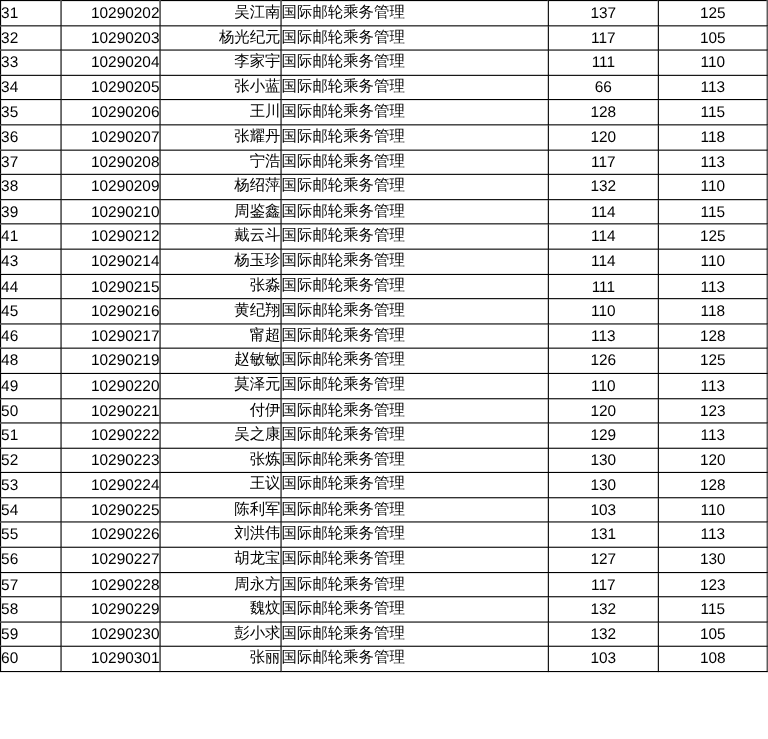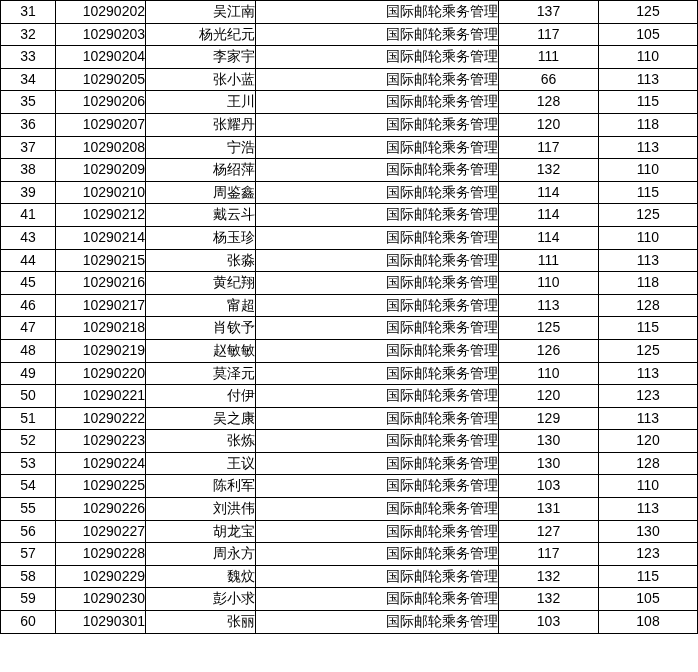--- a/index.html
+++ b/index.html
@@ -31,24 +31,24 @@
     overflow: hidden;
     white-space: nowrap;
   }
   col.c-index { width: 55px; }
   col.c-id    { width: 90px; }
   col.c-name  { width: 110px; }
   col.c-major { width: 243px; }
   col.c-score1{ width: 100px; }
   col.c-score2{ width: 99px; }
 
-  td.cell-index  { text-align: center; }
+  td.cell-index  { }
   td.cell-id     { text-align: right; }
   td.cell-name   { text-align: right; font-family: "DejaVu Sans", sans-serif; }
-  td.cell-major  { text-align: right; font-family: "DejaVu Sans", sans-serif; }
+  td.cell-major  { text-align: left; font-family: "DejaVu Sans", sans-serif; }
   td.cell-score  { text-align: center; }
 </style>
 </head>
 <body>
 
 <table class="data-table">
   <colgroup>
     <col class="c-index">
     <col class="c-id">
     <col class="c-name">
@@ -163,28 +163,20 @@
       </tr>
       <tr>
         <td class="cell-index">46</td>
         <td class="cell-id">10290217</td>
         <td class="cell-name">甯超</td>
         <td class="cell-major">国际邮轮乘务管理</td>
         <td class="cell-score">113</td>
         <td class="cell-score">128</td>
       </tr>
       <tr>
-        <td class="cell-index">47</td>
-        <td class="cell-id">10290218</td>
-        <td class="cell-name">肖钦予</td>
-        <td class="cell-major">国际邮轮乘务管理</td>
-        <td class="cell-score">125</td>
-        <td class="cell-score">115</td>
-      </tr>
-      <tr>
         <td class="cell-index">48</td>
         <td class="cell-id">10290219</td>
         <td class="cell-name">赵敏敏</td>
         <td class="cell-major">国际邮轮乘务管理</td>
         <td class="cell-score">126</td>
         <td class="cell-score">125</td>
       </tr>
       <tr>
         <td class="cell-index">49</td>
         <td class="cell-id">10290220</td>

